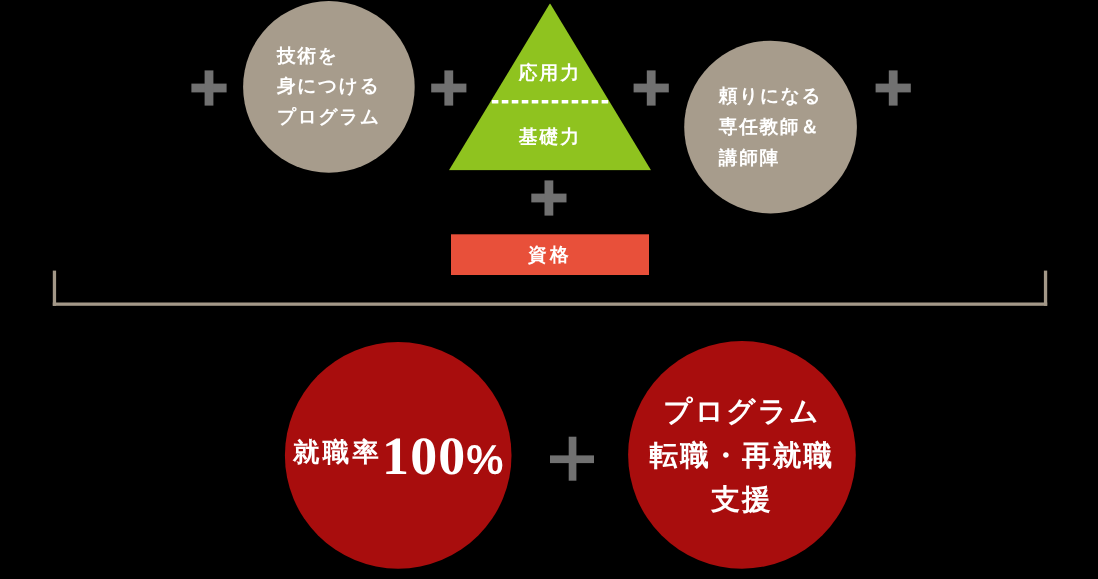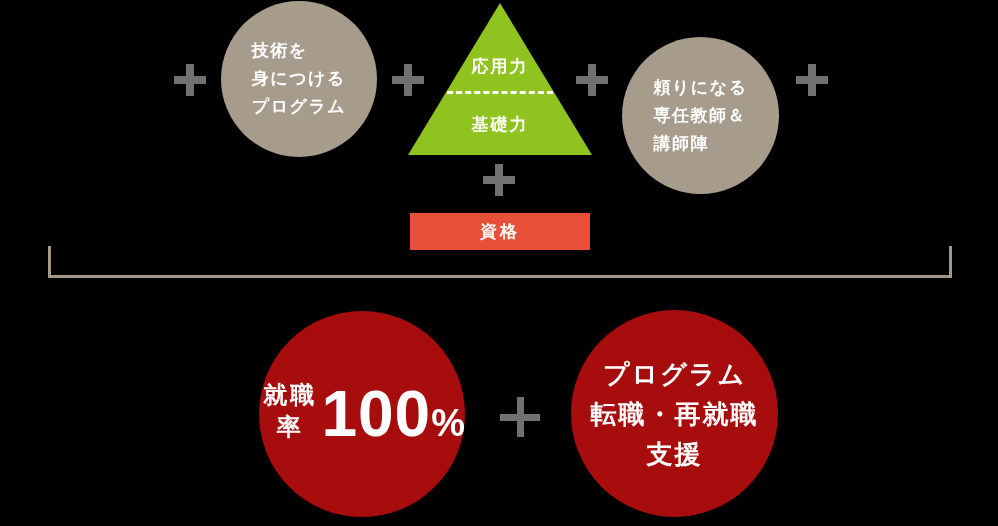--- a/index.html
+++ b/index.html
@@ -69,21 +69,21 @@
   
   .rcircle{
     position:absolute;border-radius:50%;
     background:var(--result-red,#a80d0d);
     display:flex;align-items:center;justify-content:center;text-align:center;
   }
   .r1{left:259px;top:311px;width:206px;height:206px;}
   .r2{left:571px;top:310px;width:207px;height:207px;}
   .r1 .heading{font-size:24px;font-weight:bold;letter-spacing:3px;margin-bottom:6px;}
   .r1 .value{line-height:1;white-space:nowrap;}
-  .r1 .num{font-size:64px;font-weight:bold;letter-spacing:1px;}
+  .r1 .num{font-size:49px;font-weight:bold;letter-spacing:1px;font-family:Liberation Serif, serif;}
   .r1 .unit{font-size:38px;font-weight:bold;}
   .r2 .lbl{font-size:26px;font-weight:bold;line-height:40px;letter-spacing:2px;white-space:pre-line;}
 </style>
 </head>
 <body>
 
 <div class="stage">
 
 
   <div class="plus plus-sm p1"></div>

